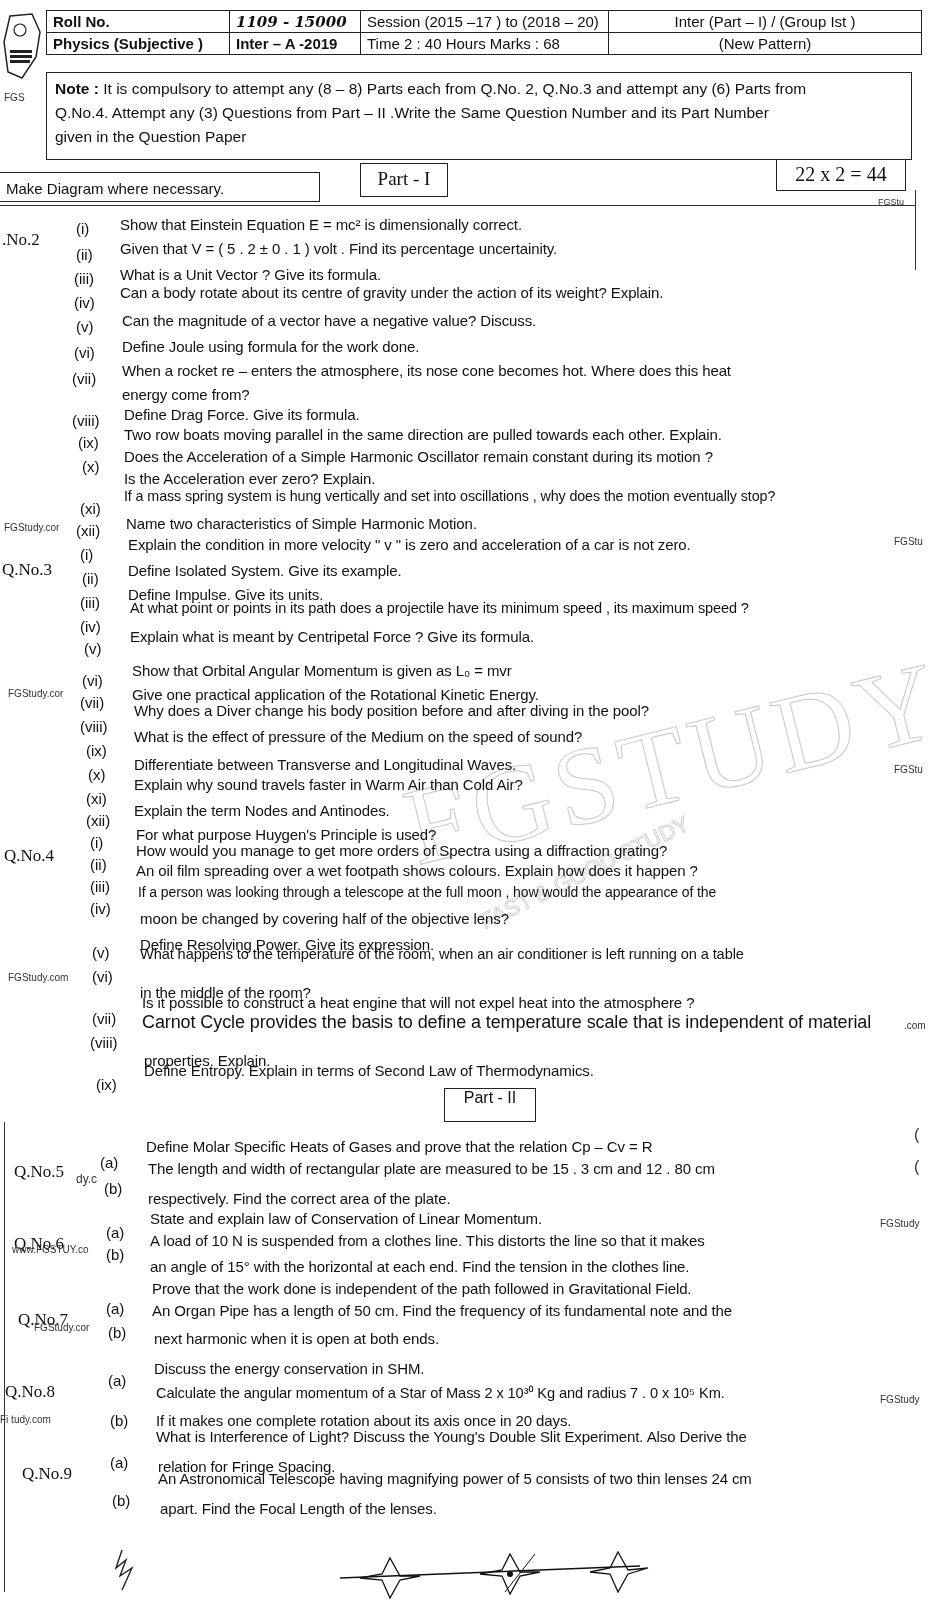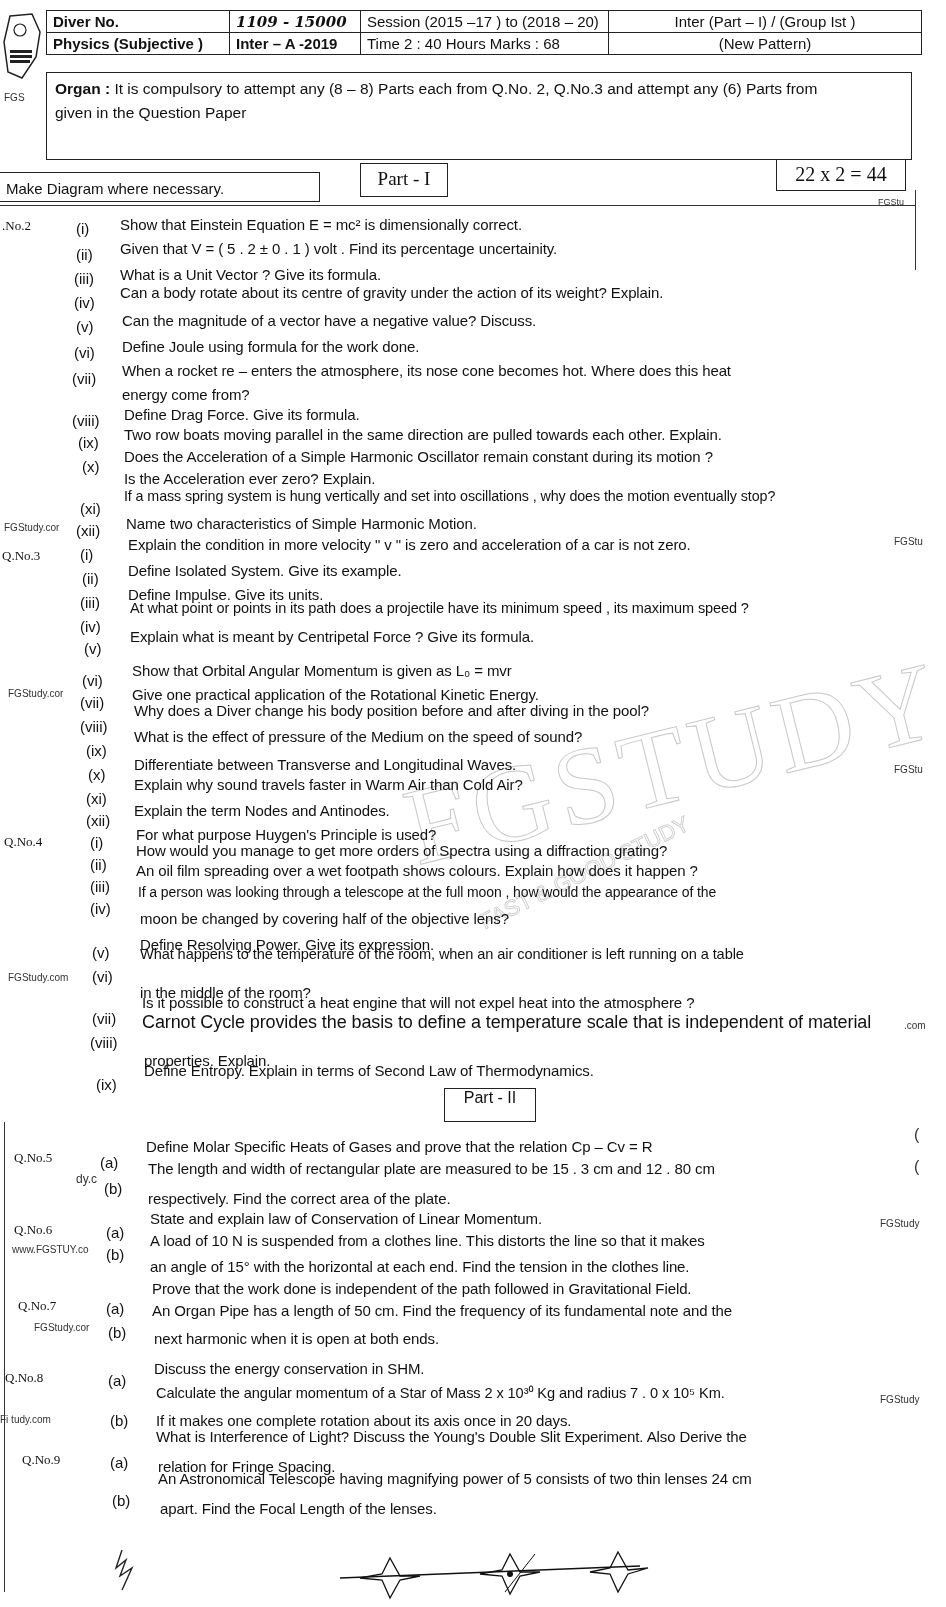--- a/index.html
+++ b/index.html
@@ -35,21 +35,21 @@
       font-family: "Liberation Serif", serif; font-size: 19px; text-align: center;
     }
     .marks-box {
       position: absolute; left: 776px; top: 159px; width: 130px; height: 32px;
       border: 1.5px solid #222; box-sizing: border-box; text-align: center;
       font-family: "Liberation Serif", serif; font-size: 20px; padding-top: 3px;
     }
     .rule { position: absolute; height: 0; border-top: 1.5px solid #333; }
     .vrule { position: absolute; width: 0; border-left: 1.5px solid #333; }
     .qno {
-      position: absolute; font-family: "Liberation Serif", serif; font-size: 13px; white-space: nowrap;
+      position: absolute; font-family: "Liberation Serif", serif; font-size: 17px; white-space: nowrap; margin-top: 12px;
     }
     .part-label {
       position: absolute; font-size: 15px; white-space: nowrap; font-family: "Liberation Sans", sans-serif;
     }
     .qtext {
       position: absolute; font-size: 15px; white-space: nowrap; font-family: "Liberation Sans", sans-serif;
       letter-spacing: -0.1px;
     }
     .wm {
       position: absolute; font-size: 10px; color: #333; white-space: nowrap; font-family: "Liberation Sans", sans-serif;
@@ -72,37 +72,38 @@
   <path d="M8 4 L30 2 L38 20 L34 45 L20 66 L6 60 L2 30 Z" fill="none" stroke="#222" stroke-width="1.5"></path>
   <rect x="8" y="38" width="22" height="3" fill="#222"></rect>
   <rect x="8" y="43" width="22" height="3" fill="#222"></rect>
   <rect x="8" y="48" width="20" height="3" fill="#222"></rect>
   <circle cx="18" cy="18" r="6" fill="none" stroke="#222" stroke-width="1.2"></circle>
 </svg>
 
 <table class="hdr-table">
   <tbody>
       <tr>
-    <td style="width:170px">Diver No.</td>
+    <td style="width:170px">Roll No.</td>
     <td style="width:118px" class="handwritten">1109 - 15000</td>
     <td style="width:235px; font-weight:normal">Session (2015 –17 ) to (2018 – 20)</td>
     <td style="font-weight:normal; text-align:center">Inter (Part – I)  / (Group Ist )</td>
   </tr>
   <tr>
     <td>Physics (Subjective )</td>
     <td style="font-weight:bold">Inter – A -2019</td>
     <td style="font-weight:normal">Time  2 : 40 Hours   Marks  :  68</td>
     <td style="font-weight:normal; text-align:center">(New  Pattern)</td>
   </tr>
 </tbody>
   </table>
 
 <span class="wm" style="left:4px; top:92px; font-size:10px;">FGS</span>
 <div class="note-box">
-  <div><span class="note-label">Organ :</span><span> It is compulsory to attempt any (8 – 8) Parts each from Q.No. 2, Q.No.3 and attempt any (6) Parts from</span></div>
+  <div><span class="note-label">Note :</span><span> It is compulsory to attempt any (8 – 8) Parts each from Q.No. 2, Q.No.3 and attempt any (6) Parts from</span></div>
+  <div>Q.No.4.  Attempt  any  (3) Questions  from Part – II .Write the Same  Question  Number  and its  Part  Number</div>
   <div>given in  the  Question  Paper</div>
 </div>
 
 <div class="diagram-box">Make Diagram where necessary.</div>
 <div class="part-box" style="left:360px; top:163px; width:88px; height:34px; padding-top:4px;">Part - I</div>
 <div class="marks-box">22 x 2 = 44</div>
 <div class="rule" style="left:0; top:205px; width:915px;"></div>
 <div class="vrule" style="left:915px; top:190px; height:80px;"></div>
 <span class="wm" style="left:878px; top:197px; font-size:9px;">FGStu</span>
 

